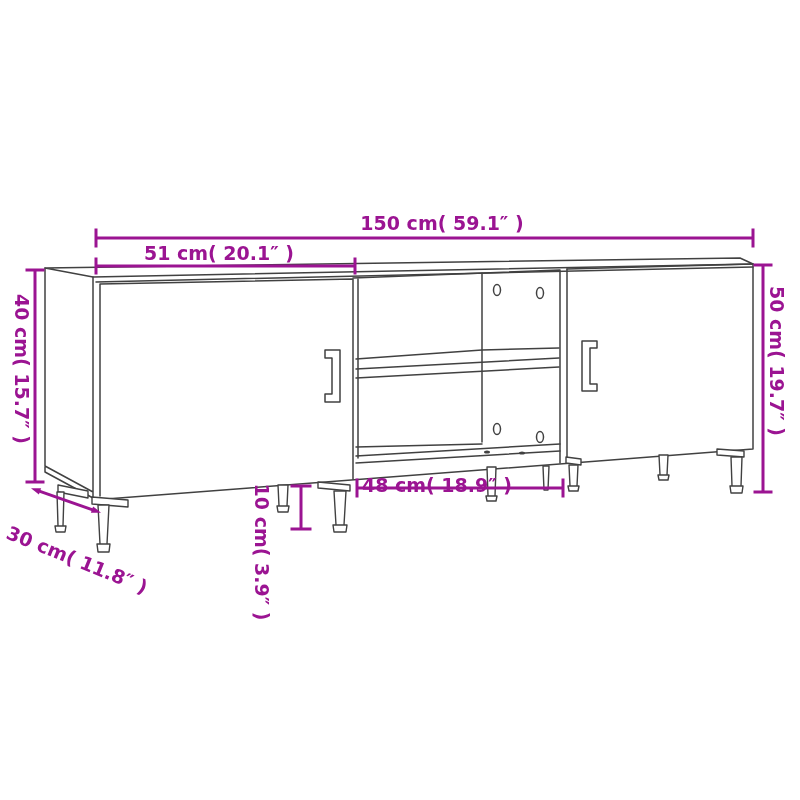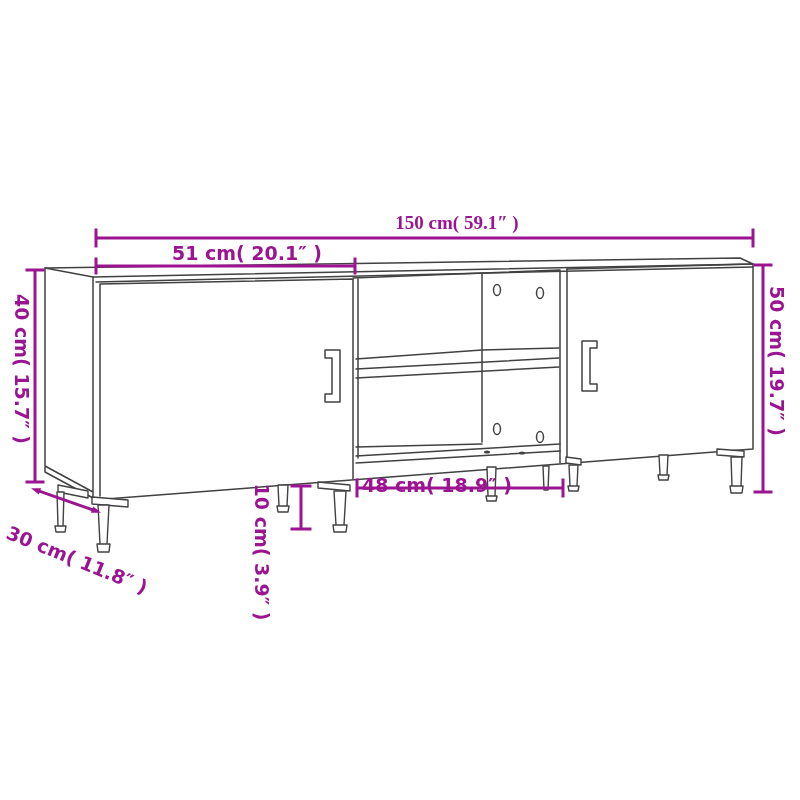--- a/index.html
+++ b/index.html
@@ -91,23 +91,23 @@
       <path class="dim" d="M301,486 L301,529 M292,486 L310,486 M292,529 L310,529"></path>
 
       <path class="dim" d="M357,488 L563,488 M357,480 L357,496 M563,480 L563,496"></path>
 
       <path class="dim" d="M40,491.4 L92,509.6"></path>
       <polygon class="dimfill" points="31,488.3 38.9,494.6 41.1,488.2"></polygon>
       <polygon class="dimfill" points="101,512.7 90.9,512.8 93.1,506.4"></polygon>
     </g>
   </svg>
 
-  <div class="lbl" style="left:457px;top:223px;font-family:Liberation Serif, serif;">150 cm( 59.1″ )</div>
+  <div class="lbl" style="left:442px;top:223px;">150 cm( 59.1″ )</div>
 
-  <div class="lbl" style="left:219px;top:253px;margin-left:28px;">51 cm( 20.1″ )</div>
+  <div class="lbl" style="left:219px;top:253px;">51 cm( 20.1″ )</div>
 
   <div class="lbl rot90" style="left:22px;top:369px;">40 cm( 15.7″ )</div>
 
   <div class="lbl rot90" style="left:777px;top:361px;">50 cm( 19.7″ )</div>
 
   <div class="lbl rot22" style="left:77px;top:560px;">30 cm( 11.8″ )</div>
 
   <div class="lbl rot90" style="left:262px;top:552px;">10 cm( 3.9″ )</div>
 
   <div class="lbl" style="left:437px;top:485px;">48 cm( 18.9″ )</div>

